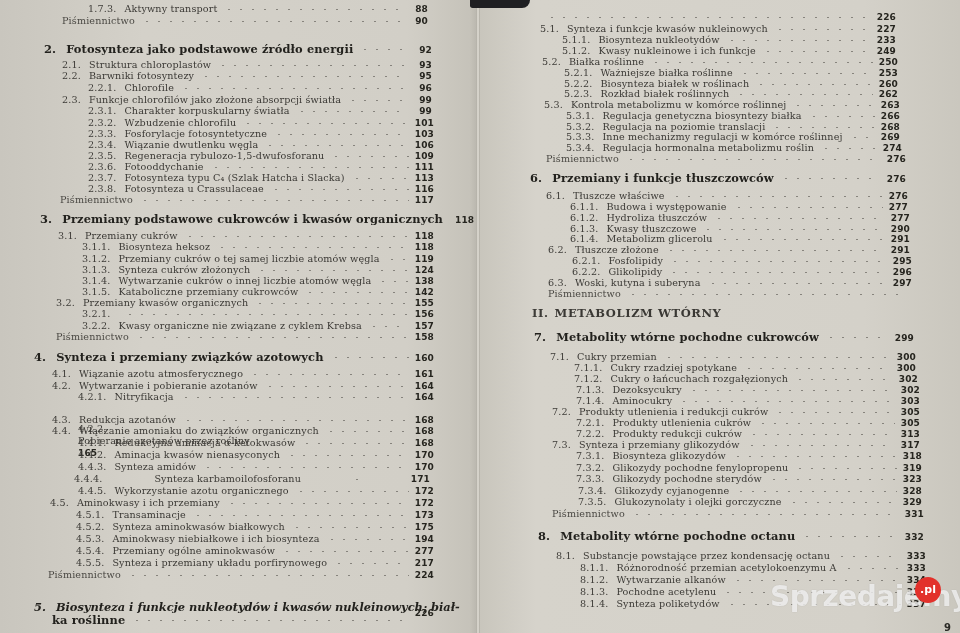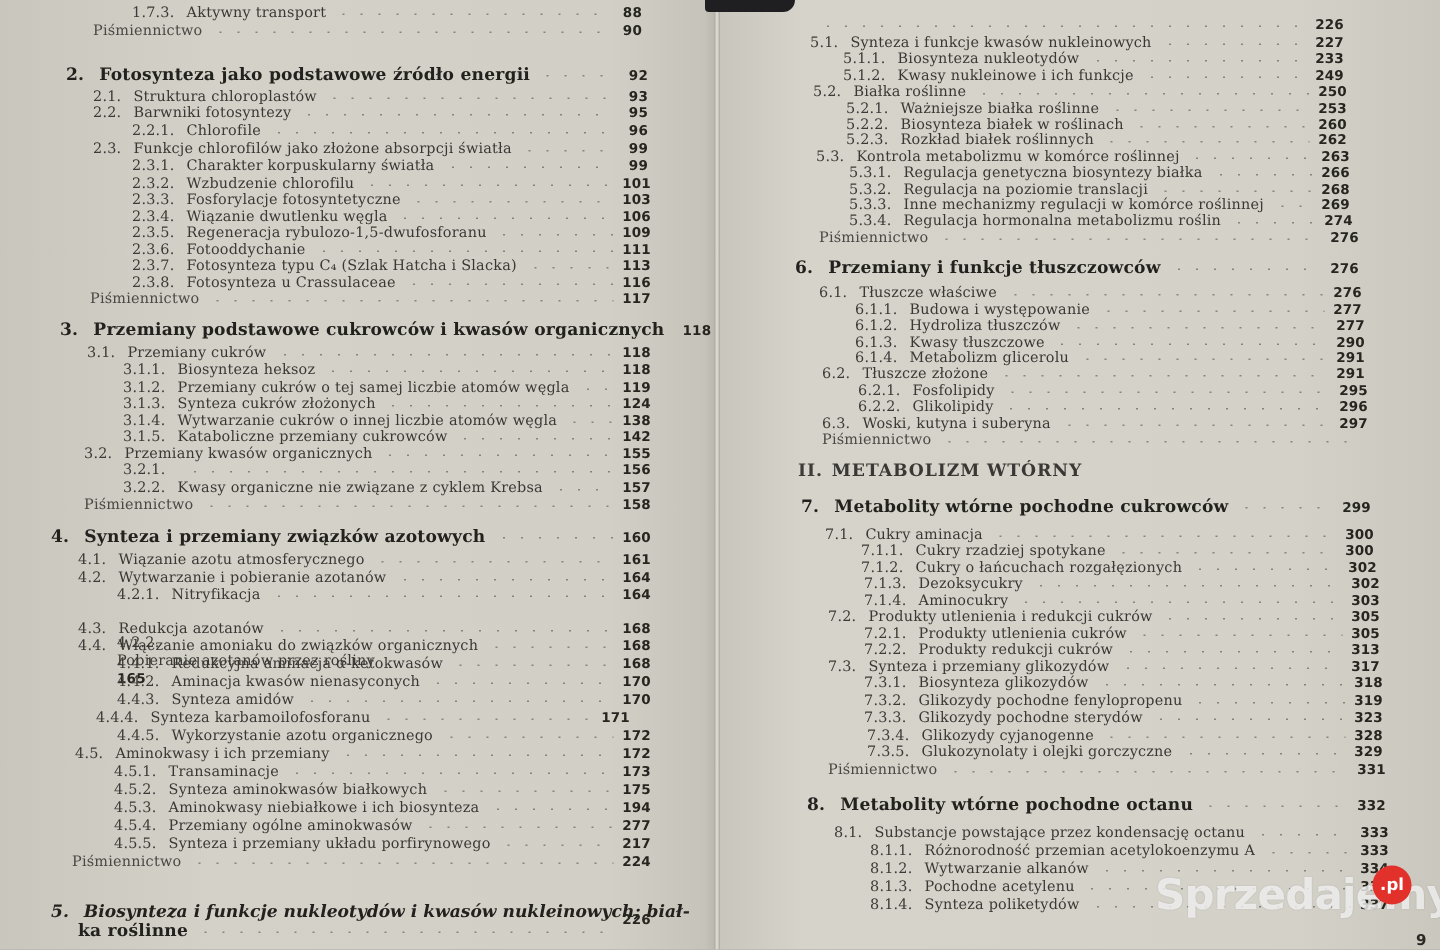--- a/index.html
+++ b/index.html
@@ -281,21 +281,21 @@
       <span class="title">Aminacja kwasów nienasyconych</span>
       <span class="leader"></span>
       <span class="pg">170</span>
     </div>
     <div class="row " style="left: 78px; top: 461px; width: 356px;">
       <span class="num" style="margin-right: 8px;">4.4.3.</span>
       <span class="title">Synteza amidów</span>
       <span class="leader"></span>
       <span class="pg">170</span>
     </div>
-    <div class="row " style="left: 64px; top: 473px; width: 356px;">
+    <div class="row " style="left: 74px; top: 473px; width: 356px; gap: 44px;">
       <span class="num" style="margin-right: 8px;">4.4.4.</span>
       <span class="title">Synteza karbamoilofosforanu</span>
       <span class="leader"></span>
       <span class="pg">171</span>
     </div>
     <div class="row " style="left: 78px; top: 485px; width: 356px;">
       <span class="num" style="margin-right: 8px;">4.4.5.</span>
       <span class="title">Wykorzystanie azotu organicznego</span>
       <span class="leader"></span>
       <span class="pg">172</span>
@@ -504,21 +504,21 @@
       <span class="title">METABOLIZM WTÓRNY</span>
     </div>
     <div class="row chapter" style="left: 534px; top: 331px; width: 380px;">
       <span class="num" style="margin-right: 10px;">7.</span>
       <span class="title">Metabolity wtórne pochodne cukrowców</span>
       <span class="leader"></span>
       <span class="pg">299</span>
     </div>
     <div class="row " style="left: 550px; top: 351px; width: 366px;">
       <span class="num" style="margin-right: 8px;">7.1.</span>
-      <span class="title">Cukry aminacja</span>
+      <span class="title">Cukry przemian</span>
       <span class="leader"></span>
       <span class="pg">300</span>
     </div>
     <div class="row " style="left: 574px; top: 362px; width: 342px;">
       <span class="num" style="margin-right: 8px;">7.1.1.</span>
       <span class="title">Cukry rzadziej spotykane</span>
       <span class="leader"></span>
       <span class="pg">300</span>
     </div>
     <div class="row " style="left: 574px; top: 373px; width: 344px;">

